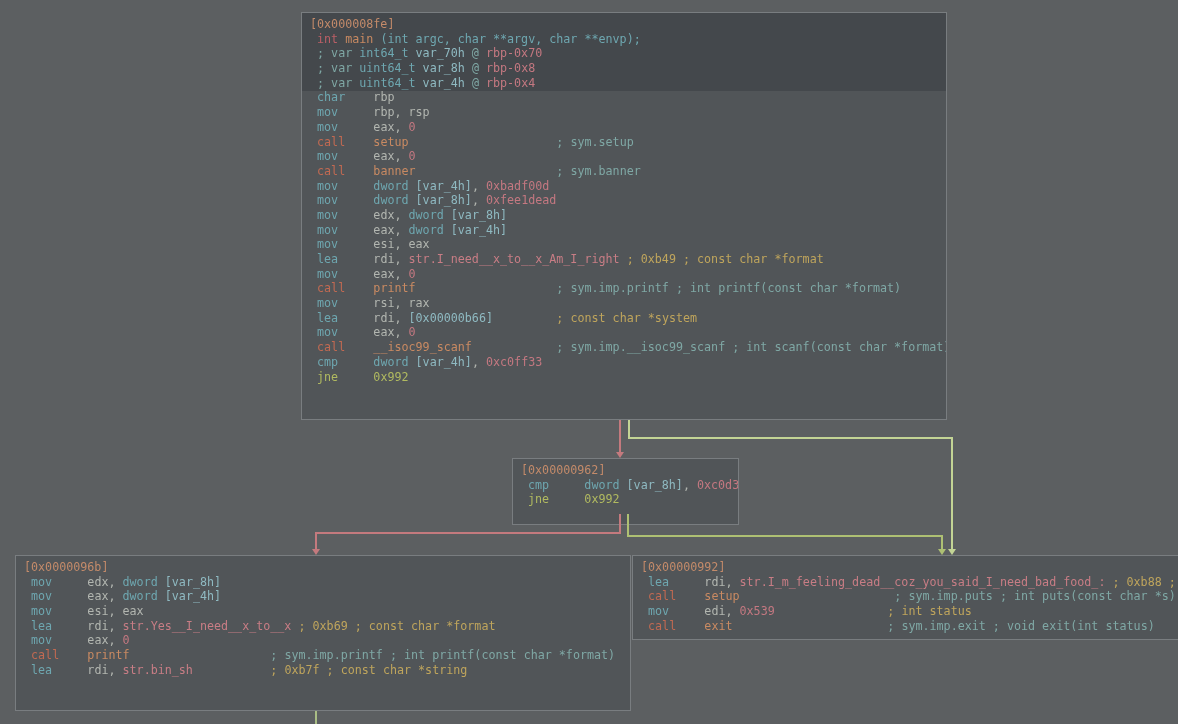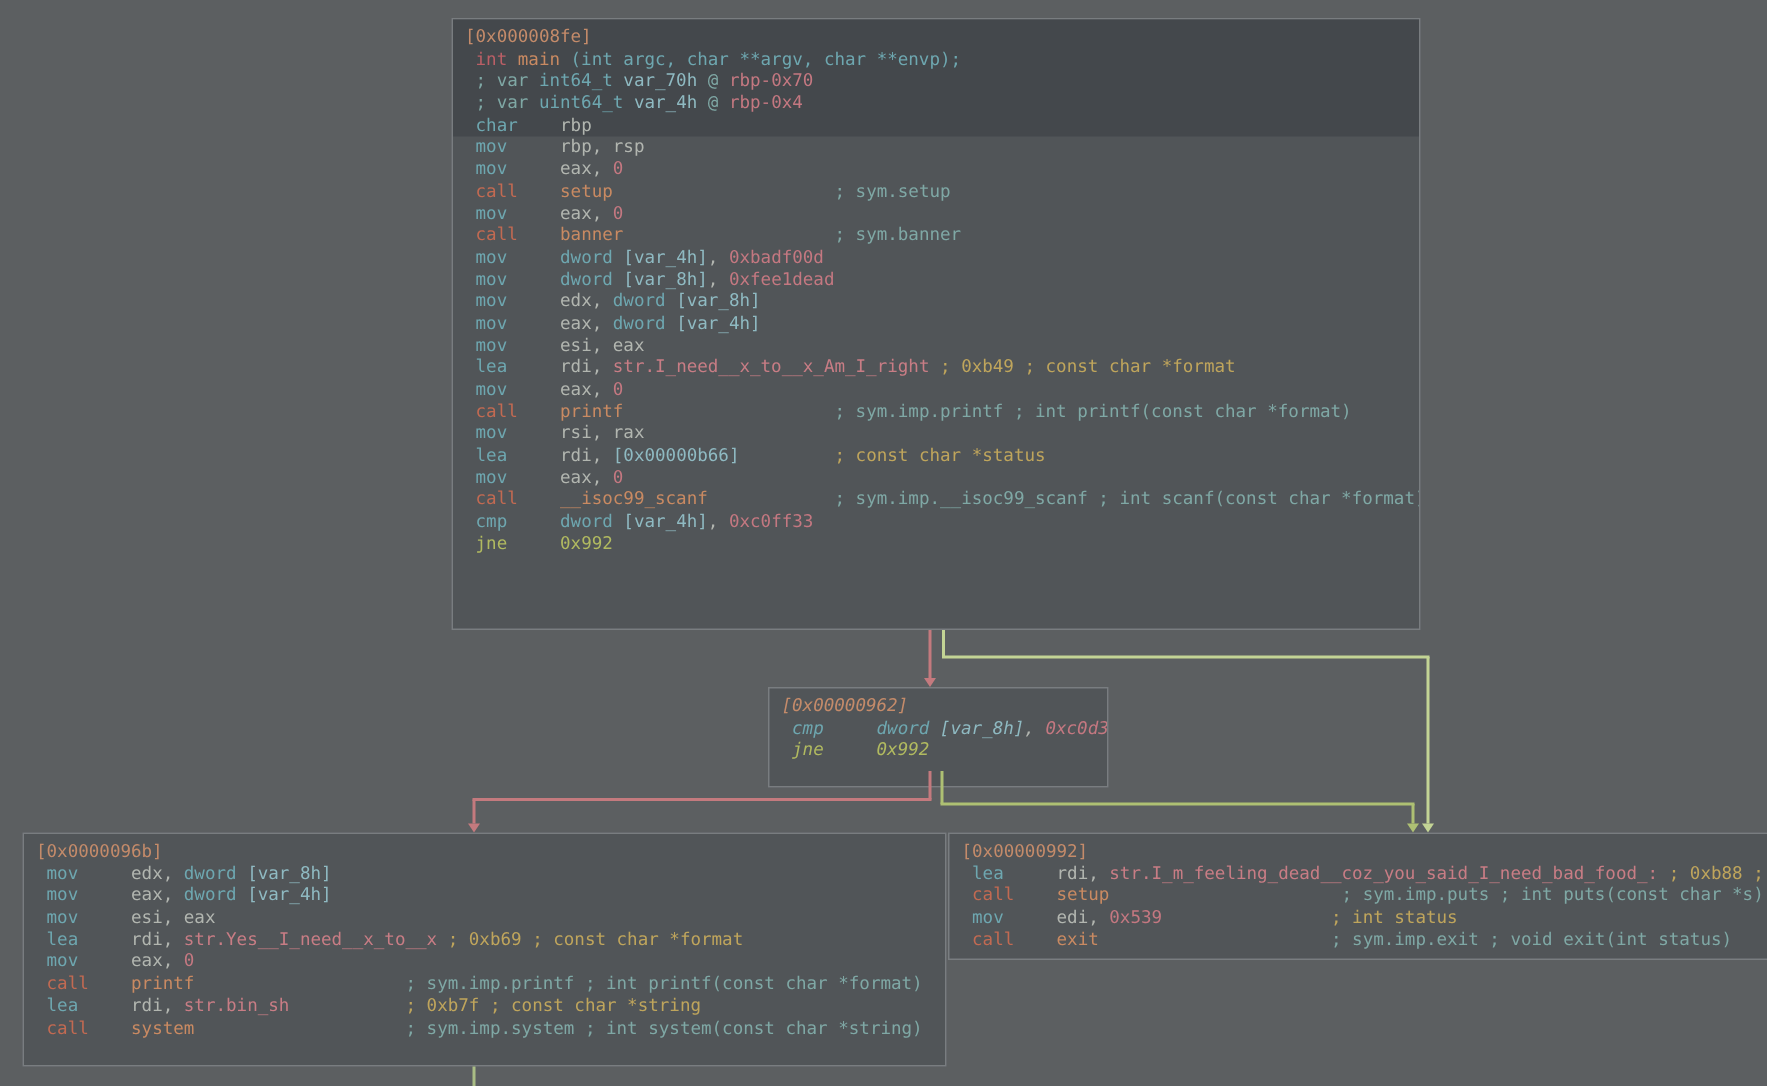--- a/index.html
+++ b/index.html
@@ -39,63 +39,63 @@
 <body>
 
 <div class="canvas" style="--page-bg: #5c5f61; --block-bg: #515558; --block-border: #797d80; --hl-bg: #44484c; --c-off: #c48b6a; --c-red: #bb5f66; --c-fn: #c98a62; --c-call: #c26a52; --c-cyan: #6ea7b0; --c-cyan2: #8fbac2; --c-reg: #b2b6b0; --c-num: #c47881; --c-str: #c87d85; --c-flow: #b1ba60; --c-cmt: #7fa8a5; --c-ycmt: #bfa55c;">
 
   <div class="block" style="left:301px;top:12px;width:646px;height:408px;padding-left:48px;">
     <div class="hl" style="height:78px;"></div>
     <div class="code">
         <div class="line"><span class="tk-off">[0x000008fe]</span></div>
         <div class="line"><span class="tk-red"> int </span><span class="tk-fn">main </span><span class="tk-cyan">(int argc, char **argv, char **envp);</span></div>
         <div class="line"><span class="tk-cmt"> ; var </span><span class="tk-cyan">int64_t </span><span class="tk-cyan2">var_70h </span><span class="tk-cmt">@ </span><span class="tk-num">rbp-0x70</span></div>
+        <div class="line"><span class="tk-cmt"> ; var </span><span class="tk-cyan">uint64_t </span><span class="tk-cyan2">var_8h </span><span class="tk-cmt">@ </span><span class="tk-num">rbp-0x8</span></div>
         <div class="line"><span class="tk-cmt"> ; var </span><span class="tk-cyan">uint64_t </span><span class="tk-cyan2">var_4h </span><span class="tk-cmt">@ </span><span class="tk-num">rbp-0x4</span></div>
         <div class="line"><span class="tk-cyan"> char    </span><span class="tk-reg">rbp</span></div>
         <div class="line"><span class="tk-cyan"> mov     </span><span class="tk-reg">rbp, rsp</span></div>
         <div class="line"><span class="tk-cyan"> mov     </span><span class="tk-reg">eax, </span><span class="tk-num">0</span></div>
         <div class="line"><span class="tk-call"> call    </span><span class="tk-fn">setup</span><span class="tk-pad">                     </span><span class="tk-cmt">; sym.setup</span></div>
         <div class="line"><span class="tk-cyan"> mov     </span><span class="tk-reg">eax, </span><span class="tk-num">0</span></div>
         <div class="line"><span class="tk-call"> call    </span><span class="tk-fn">banner</span><span class="tk-pad">                    </span><span class="tk-cmt">; sym.banner</span></div>
         <div class="line"><span class="tk-cyan"> mov     </span><span class="tk-cyan">dword </span><span class="tk-cyan2">[var_4h]</span><span class="tk-reg">, </span><span class="tk-num">0xbadf00d</span></div>
         <div class="line"><span class="tk-cyan"> mov     </span><span class="tk-cyan">dword </span><span class="tk-cyan2">[var_8h]</span><span class="tk-reg">, </span><span class="tk-num">0xfee1dead</span></div>
         <div class="line"><span class="tk-cyan"> mov     </span><span class="tk-reg">edx, </span><span class="tk-cyan">dword </span><span class="tk-cyan2">[var_8h]</span></div>
         <div class="line"><span class="tk-cyan"> mov     </span><span class="tk-reg">eax, </span><span class="tk-cyan">dword </span><span class="tk-cyan2">[var_4h]</span></div>
         <div class="line"><span class="tk-cyan"> mov     </span><span class="tk-reg">esi, eax</span></div>
         <div class="line"><span class="tk-cyan"> lea     </span><span class="tk-reg">rdi, </span><span class="tk-str">str.I_need__x_to__x_Am_I_right</span><span class="tk-ycmt"> ; 0xb49 ; const char *format</span></div>
         <div class="line"><span class="tk-cyan"> mov     </span><span class="tk-reg">eax, </span><span class="tk-num">0</span></div>
         <div class="line"><span class="tk-call"> call    </span><span class="tk-fn">printf</span><span class="tk-pad">                    </span><span class="tk-cmt">; sym.imp.printf ; int printf(const char *format)</span></div>
         <div class="line"><span class="tk-cyan"> mov     </span><span class="tk-reg">rsi, rax</span></div>
-        <div class="line"><span class="tk-cyan"> lea     </span><span class="tk-reg">rdi, </span><span class="tk-cyan2">[0x00000b66]</span><span class="tk-pad">         </span><span class="tk-ycmt">; const char *status</span></div>
+        <div class="line"><span class="tk-cyan"> lea     </span><span class="tk-reg">rdi, </span><span class="tk-cyan2">[0x00000b66]</span><span class="tk-pad">         </span><span class="tk-ycmt">; const char *system</span></div>
         <div class="line"><span class="tk-cyan"> mov     </span><span class="tk-reg">eax, </span><span class="tk-num">0</span></div>
         <div class="line"><span class="tk-call"> call    </span><span class="tk-fn">__isoc99_scanf</span><span class="tk-pad">            </span><span class="tk-cmt">; sym.imp.__isoc99_scanf ; int scanf(const char *format)</span></div>
         <div class="line"><span class="tk-cyan"> cmp     </span><span class="tk-cyan">dword </span><span class="tk-cyan2">[var_4h]</span><span class="tk-reg">, </span><span class="tk-num">0xc0ff33</span></div>
         <div class="line"><span class="tk-flow"> jne     </span><span class="tk-flow">0x992</span></div>
       </div>
   </div>
 
-  <div class="block" style="left:512px;top:458px;width:227px;height:67px;font-style:italic;">
+  <div class="block" style="left:512px;top:458px;width:227px;height:67px;">
     <div class="code">
         <div class="line"><span class="tk-off">[0x00000962]</span></div>
         <div class="line"><span class="tk-cyan"> cmp     </span><span class="tk-cyan">dword </span><span class="tk-cyan2">[var_8h]</span><span class="tk-reg">, </span><span class="tk-num">0xc0d3</span></div>
         <div class="line"><span class="tk-flow"> jne     </span><span class="tk-flow">0x992</span></div>
       </div>
   </div>
 
   <div class="block" style="left:15px;top:555px;width:616px;height:156px;">
     <div class="code">
         <div class="line"><span class="tk-off">[0x0000096b]</span></div>
         <div class="line"><span class="tk-cyan"> mov     </span><span class="tk-reg">edx, </span><span class="tk-cyan">dword </span><span class="tk-cyan2">[var_8h]</span></div>
         <div class="line"><span class="tk-cyan"> mov     </span><span class="tk-reg">eax, </span><span class="tk-cyan">dword </span><span class="tk-cyan2">[var_4h]</span></div>
         <div class="line"><span class="tk-cyan"> mov     </span><span class="tk-reg">esi, eax</span></div>
         <div class="line"><span class="tk-cyan"> lea     </span><span class="tk-reg">rdi, </span><span class="tk-str">str.Yes__I_need__x_to__x</span><span class="tk-ycmt"> ; 0xb69 ; const char *format</span></div>
         <div class="line"><span class="tk-cyan"> mov     </span><span class="tk-reg">eax, </span><span class="tk-num">0</span></div>
         <div class="line"><span class="tk-call"> call    </span><span class="tk-fn">printf</span><span class="tk-pad">                    </span><span class="tk-cmt">; sym.imp.printf ; int printf(const char *format)</span></div>
         <div class="line"><span class="tk-cyan"> lea     </span><span class="tk-reg">rdi, </span><span class="tk-str">str.bin_sh</span><span class="tk-pad">           </span><span class="tk-ycmt">; 0xb7f ; const char *string</span></div>
-        <div class="line"><span class="tk-call"> call    </span><span class="tk-fn">system</span><span class="tk-pad">                    </span><span class="tk-cmt">; sym.imp.system ; int system(const char *string)</span></div>
       </div>
   </div>
 
   <div class="block" style="left:632px;top:555px;width:660px;height:85px;">
     <div class="code">
         <div class="line"><span class="tk-off">[0x00000992]</span></div>
         <div class="line"><span class="tk-cyan"> lea     </span><span class="tk-reg">rdi, </span><span class="tk-str">str.I_m_feeling_dead__coz_you_said_I_need_bad_food_:</span><span class="tk-ycmt"> ; 0xb88 ; const char *s</span></div>
         <div class="line"><span class="tk-call"> call    </span><span class="tk-fn">setup</span><span class="tk-pad">                      </span><span class="tk-cmt">; sym.imp.puts ; int puts(const char *s)</span></div>
         <div class="line"><span class="tk-cyan"> mov     </span><span class="tk-reg">edi, </span><span class="tk-num">0x539</span><span class="tk-pad">                </span><span class="tk-ycmt">; int status</span></div>
         <div class="line"><span class="tk-call"> call    </span><span class="tk-fn">exit</span><span class="tk-pad">                      </span><span class="tk-cmt">; sym.imp.exit ; void exit(int status)</span></div>

